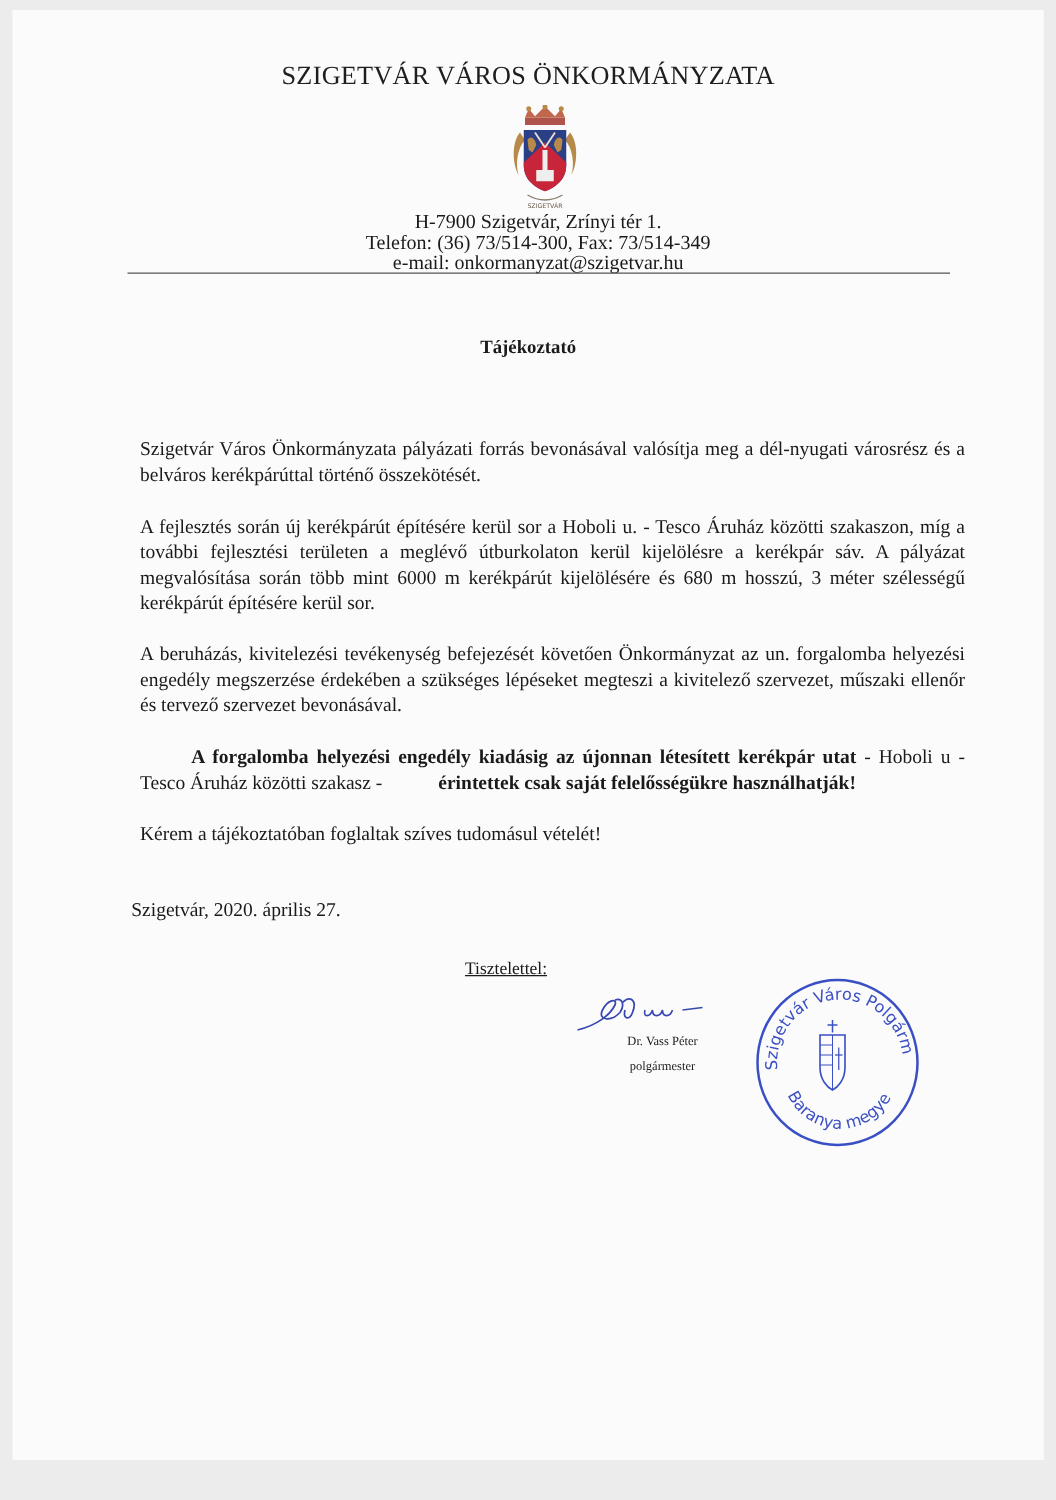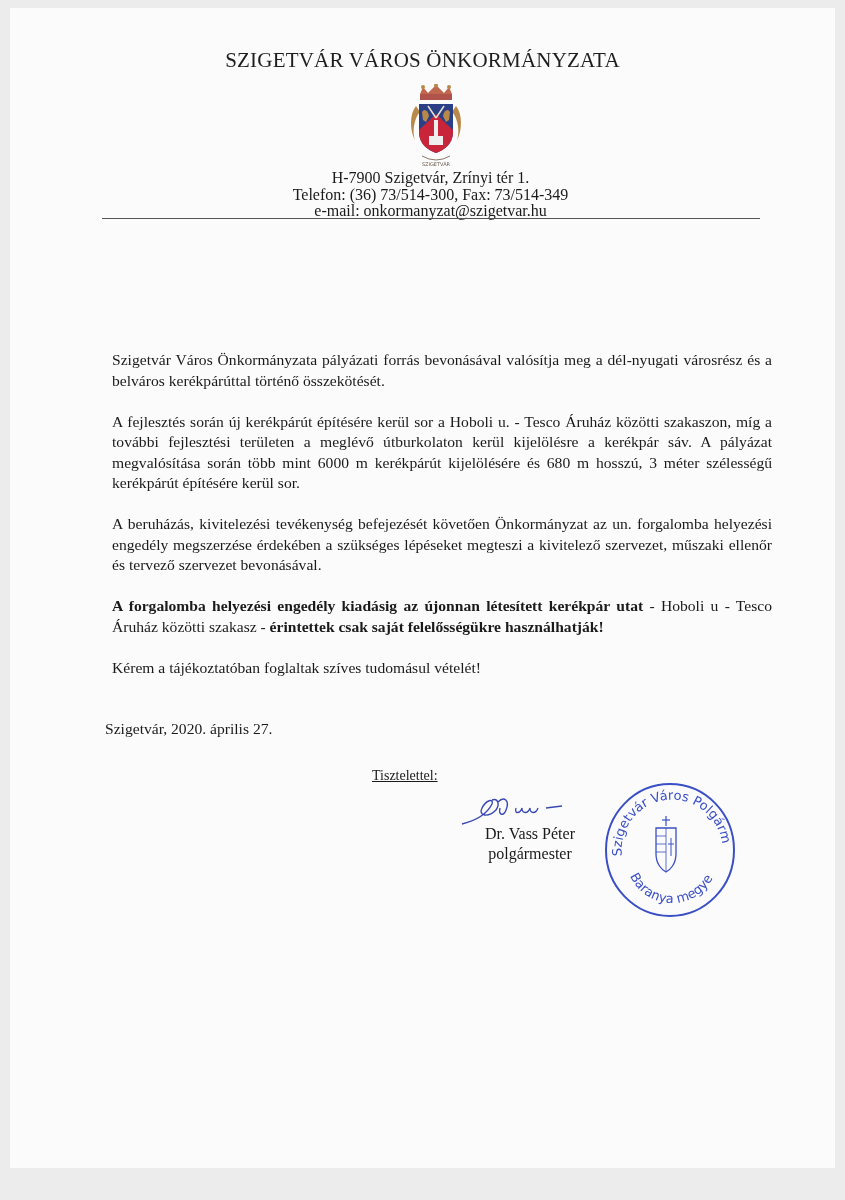--- a/index.html
+++ b/index.html
@@ -39,33 +39,33 @@
   .doc-title {
     position: absolute; left: 0; right: 0; top: 262px;
     text-align: center; font-weight: bold; font-size: 15px;
   }
   .body {
     position: absolute; left: 102px; width: 660px; top: 342px;
     font-size: 15.6px; line-height: 20.5px;
   }
   .body p { margin: 0 0 20.5px 0; text-align: justify; }
   .body p.last-left { text-align-last: left; }
-  .body b { font-weight: bold; }
+  .body b { font-weight: bold; margin-left: 41px; }
   .date-line {
     position: absolute; left: 95px; top: 712px; font-size: 15.6px;
   }
   .greeting {
     position: absolute; left: 362px; top: 760px; font-size: 14px; text-decoration: underline;
   }
   .signature {
     position: absolute; left: 448px; top: 782px; width: 140px; height: 40px;
   }
   .signer {
     position: absolute; left: 470px; top: 816px; width: 100px;
-    text-align: center; font-size: 16px; line-height: 20px;
+    text-align: center; font-size: 10px; line-height: 20px;
   }
   .stamp {
     position: absolute; left: 590px; top: 772px; width: 140px; height: 140px;
   }
 </style>
 </head>
 <body>
 
 <div class="page">
 
@@ -101,20 +101,21 @@
   </svg>
 
   <div class="address-block">
     <div>H-7900 Szigetvár, Zrínyi tér 1.</div>
     <div>Telefon: (36) 73/514-300, Fax: 73/514-349</div>
     <div>e-mail: onkormanyzat@szigetvar.hu</div>
   </div>
 
   <div class="header-rule"></div>
 
+  <div class="doc-title">Tájékoztató</div>
 
   <div class="body">
     <p class="last-left">Szigetvár Város Önkormányzata pályázati forrás bevonásával valósítja meg a dél-nyugati városrész és a belváros kerékpárúttal történő összekötését.</p>
     <p class="last-left">A fejlesztés során új kerékpárút építésére kerül sor a Hoboli u. - Tesco Áruház közötti szakaszon, míg a további fejlesztési területen a meglévő útburkolaton kerül kijelölésre a kerékpár sáv. A pályázat megvalósítása során több mint 6000 m kerékpárút kijelölésére és 680 m hosszú, 3 méter szélességű kerékpárút építésére kerül sor.</p>
     <p class="last-left">A beruházás, kivitelezési tevékenység befejezését követően Önkormányzat az un. forgalomba helyezési engedély megszerzése érdekében a szükséges lépéseket megteszi a kivitelező szervezet, műszaki ellenőr és tervező szervezet bevonásával.</p>
     <p class="last-left"><b>A forgalomba helyezési engedély kiadásig az újonnan létesített kerékpár utat</b><span> - Hoboli u - Tesco Áruház közötti szakasz - </span><b>érintettek csak saját felelősségükre használhatják!</b></p>
     <p class="last-left">Kérem a tájékoztatóban foglaltak szíves tudomásul vételét!</p>
   </div>
 
   <div class="date-line">Szigetvár, 2020. április 27.</div>

